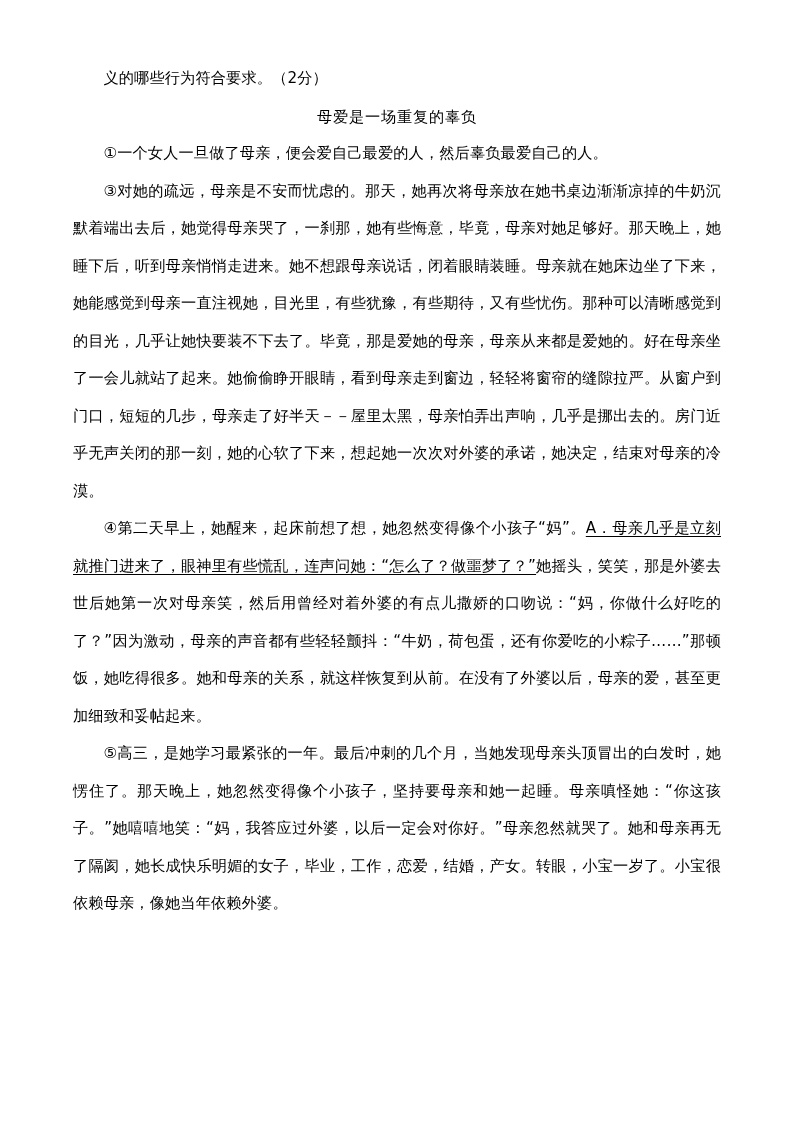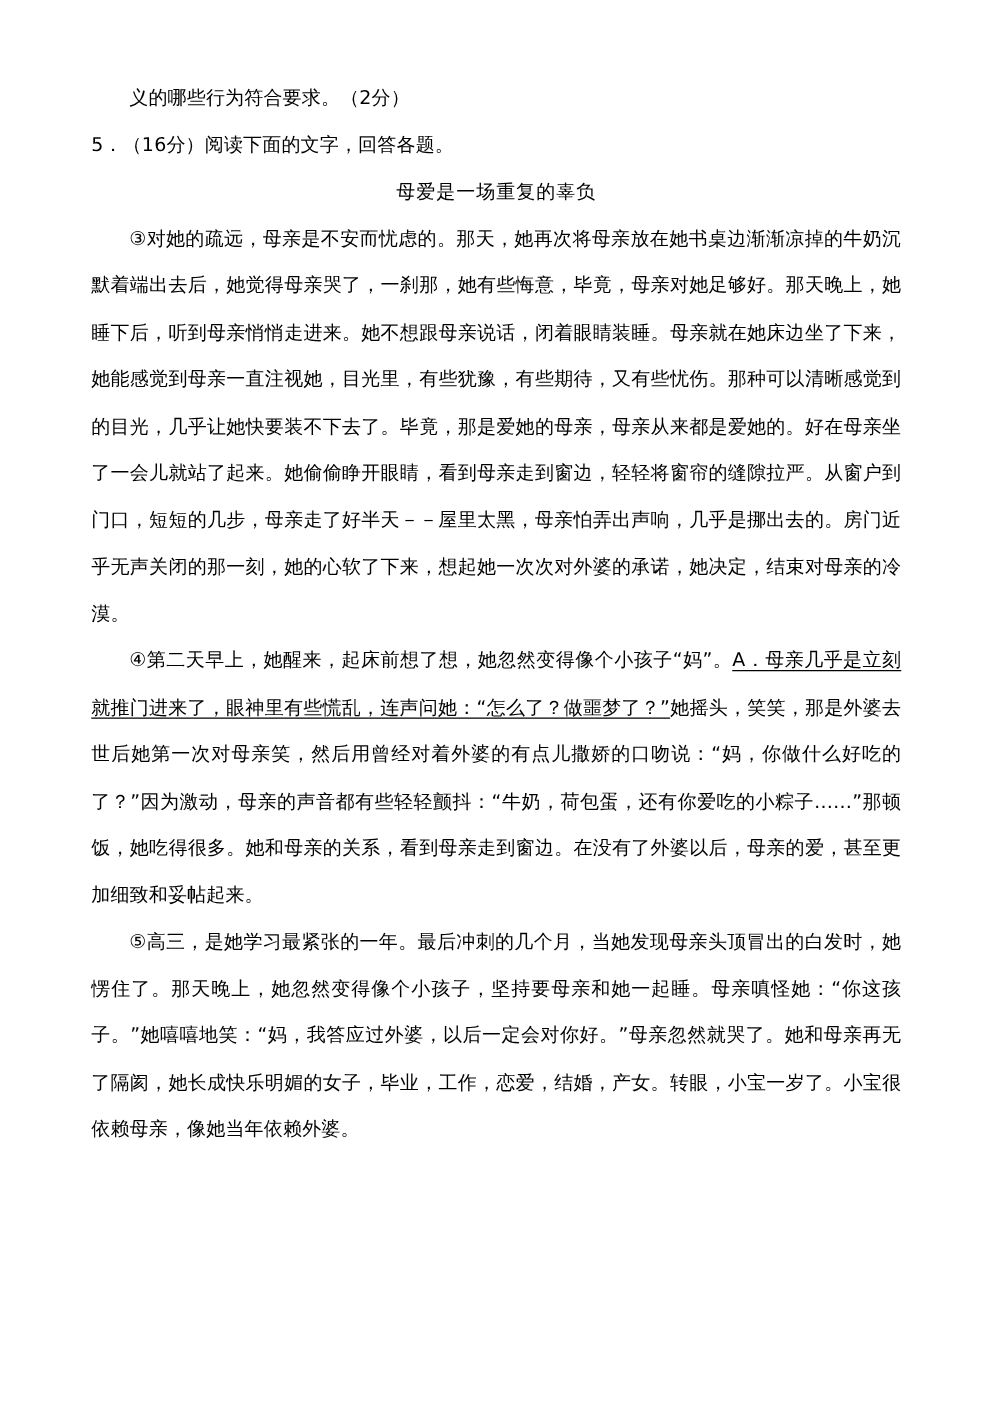--- a/index.html
+++ b/index.html
@@ -61,26 +61,26 @@
   }
 </style>
 </head>
 <body>
 
 <div class="page">
   <div class="content">
 
     <p class="para indent2">义的哪些行为符合要求。（2分）</p>
 
-    <p class="q-head">5．（16分）阅读下面的文字，回答各题。</p>
 
     <p class="title">母爱是一场重复的辜负</p>
 
+    <p class="para indent2">①一个女人一旦做了母亲，便会爱自己最爱的人，然后辜负最爱自己的人。</p>
 
 
     <p class="para indent2">③对她的疏远，母亲是不安而忧虑的。那天，她再次将母亲放在她书桌边渐渐凉掉的牛奶沉默着端出去后，她觉得母亲哭了，一刹那，她有些悔意，毕竟，母亲对她足够好。那天晚上，她睡下后，听到母亲悄悄走进来。她不想跟母亲说话，闭着眼睛装睡。母亲就在她床边坐了下来，她能感觉到母亲一直注视她，目光里，有些犹豫，有些期待，又有些忧伤。那种可以清晰感觉到的目光，几乎让她快要装不下去了。毕竟，那是爱她的母亲，母亲从来都是爱她的。好在母亲坐了一会儿就站了起来。她偷偷睁开眼睛，看到母亲走到窗边，轻轻将窗帘的缝隙拉严。从窗户到门口，短短的几步，母亲走了好半天－－屋里太黑，母亲怕弄出声响，几乎是挪出去的。房门近乎无声关闭的那一刻，她的心软了下来，想起她一次次对外婆的承诺，她决定，结束对母亲的冷漠。</p>
 
-    <p class="para indent2"><span>④第二天早上，她醒来，起床前想了想，她忽然变得像个小孩子“妈”。</span><span class="uline">A．母亲几乎是立刻就推门进来了，眼神里有些慌乱，连声问她：“怎么了？做噩梦了？”</span><span>她摇头，笑笑，那是外婆去世后她第一次对母亲笑，然后用曾经对着外婆的有点儿撒娇的口吻说：“妈，你做什么好吃的了？”因为激动，母亲的声音都有些轻轻颤抖：“牛奶，荷包蛋，还有你爱吃的小粽子……”那顿饭，她吃得很多。她和母亲的关系，看到母亲走到窗边。在没有了外婆以后，母亲的爱，甚至更加细致和妥帖起来。</span></p>
+    <p class="para indent2"><span>④第二天早上，她醒来，起床前想了想，她忽然变得像个小孩子“妈”。</span><span class="uline">A．母亲几乎是立刻就推门进来了，眼神里有些慌乱，连声问她：“怎么了？做噩梦了？”</span><span>她摇头，笑笑，那是外婆去世后她第一次对母亲笑，然后用曾经对着外婆的有点儿撒娇的口吻说：“妈，你做什么好吃的了？”因为激动，母亲的声音都有些轻轻颤抖：“牛奶，荷包蛋，还有你爱吃的小粽子……”那顿饭，她吃得很多。她和母亲的关系，就这样恢复到从前。在没有了外婆以后，母亲的爱，甚至更加细致和妥帖起来。</span></p>
 
     <p class="para indent2">⑤高三，是她学习最紧张的一年。最后冲刺的几个月，当她发现母亲头顶冒出的白发时，她愣住了。那天晚上，她忽然变得像个小孩子，坚持要母亲和她一起睡。母亲嗔怪她：“你这孩子。”她嘻嘻地笑：“妈，我答应过外婆，以后一定会对你好。”母亲忽然就哭了。她和母亲再无了隔阂，她长成快乐明媚的女子，毕业，工作，恋爱，结婚，产女。转眼，小宝一岁了。小宝很依赖母亲，像她当年依赖外婆。</p>
 
   </div>
 </div>
 
 </body></html>

